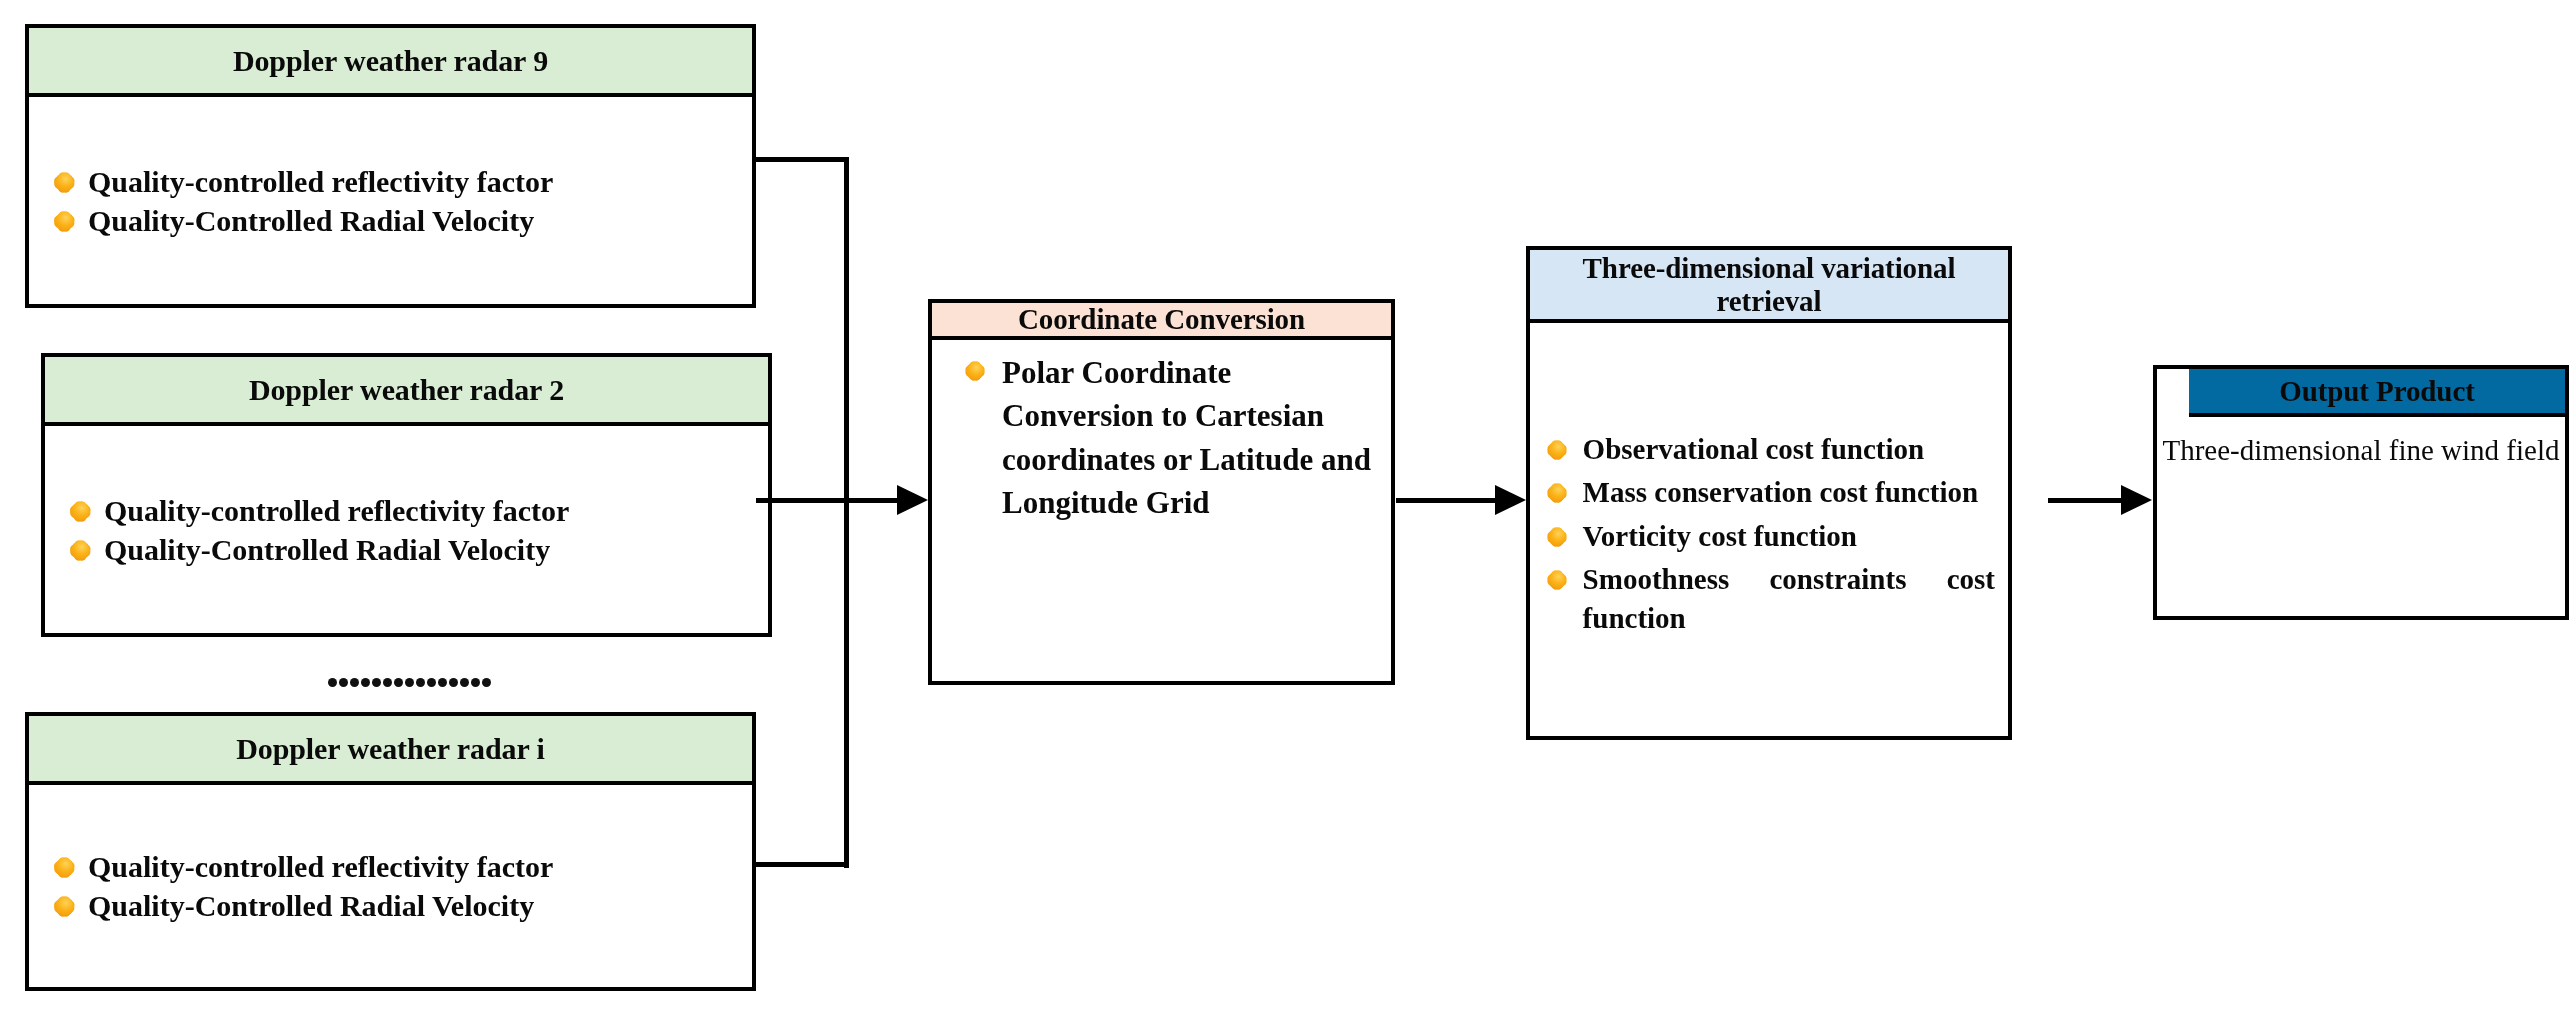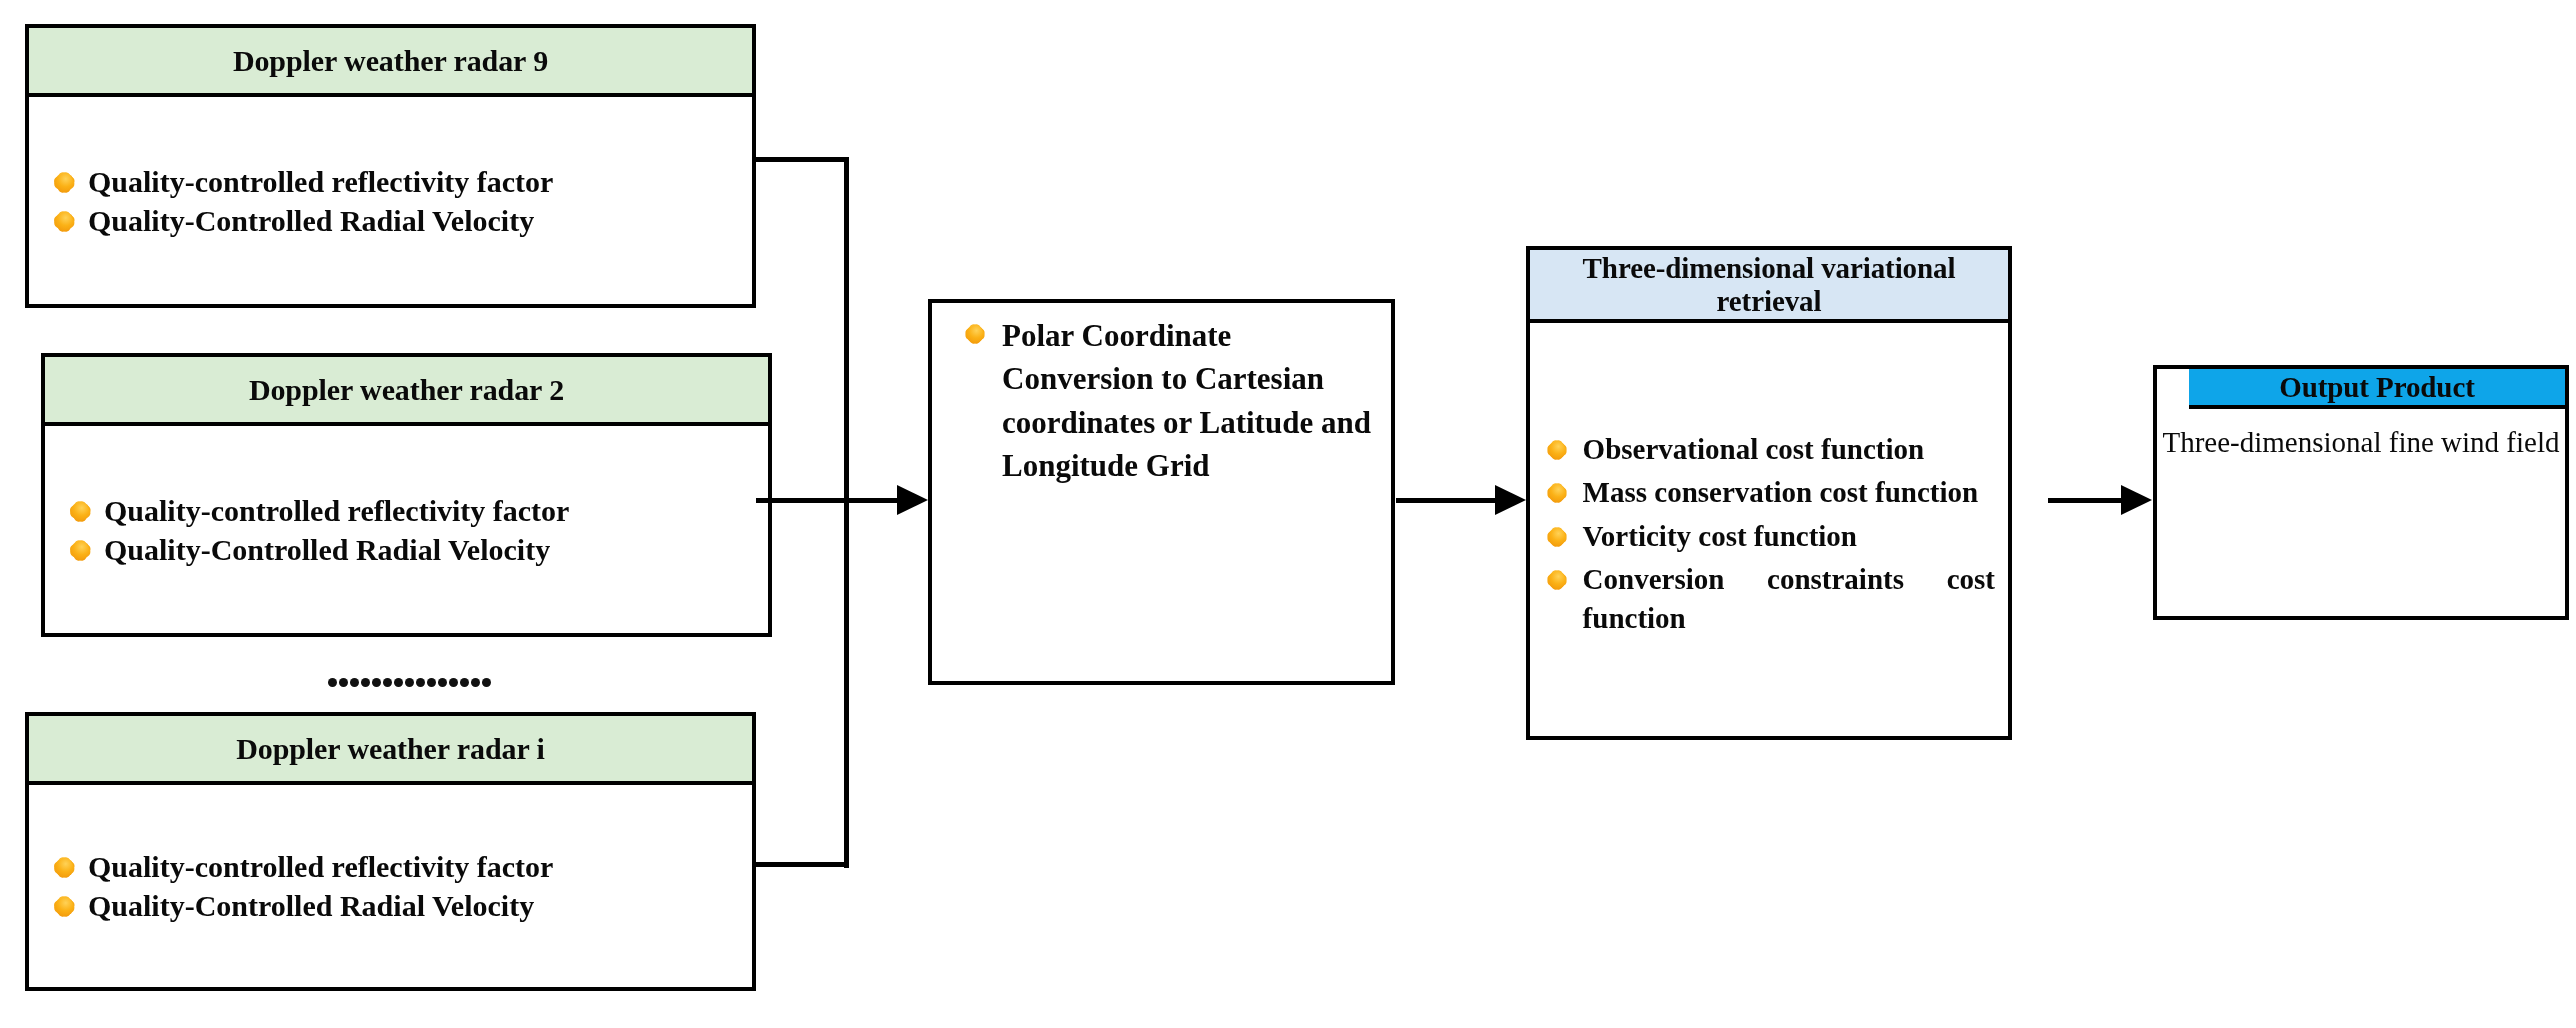--- a/index.html
+++ b/index.html
@@ -142,22 +142,22 @@
     width: 18px; height: 18px;
     left: 2.4px; top: 10.8px;
   }
 
   
   #out-box {
     left: 2153px; top: 365px;
     width: 416px; height: 255px;
   }
   #out-box .node-header {
-    height: 40px;
-    background: #0ea5e9;
+    height: 48px;
+    background: #0369a1;
     font-size: 29px;
     margin-left: 32px;
   }
   #out-box .node-body {
     justify-content: flex-start;
     padding-top: 15.6px;
     align-items: center;
   }
   .out-text {
     font-size: 29px;
@@ -268,20 +268,21 @@
   <div class="hline" style="left:756px; top:498px; width:93px; height:5.4px;"></div>
 
   <div class="hline" style="left:756px; top:862px; width:93px; height:5.4px;"></div>
 
   <div class="vline" style="left:844px; top:157px; width:5.4px; height:711px;"></div>
 
   <div class="hline" style="left:844px; top:498px; width:60px; height:5.4px;"></div>
   <div class="arrowhead" style="left:897px; top:485px;"></div>
 
   <div class="node" id="coord-box">
+    <div class="node-header">Coordinate Conversion</div>
     <div class="node-body">
       <ul class="bullets">
         <li>
           <span class="sunbullet"></span>
           <span class="txt">Polar Coordinate Conversion to Cartesian coordinates or Latitude and Longitude Grid</span>
         </li>
       </ul>
     </div>
   </div>
 
@@ -299,21 +300,21 @@
         <li>
           <span class="sunbullet"></span>
           <span class="txt">Mass conservation cost function</span>
         </li>
         <li>
           <span class="sunbullet"></span>
           <span class="txt">Vorticity cost function</span>
         </li>
         <li>
           <span class="sunbullet"></span>
-          <span class="txt">Conversion constraints cost function</span>
+          <span class="txt">Smoothness constraints cost function</span>
         </li>
       </ul>
     </div>
   </div>
 
   <div class="hline" style="left:2048px; top:498px; width:73px; height:5.4px;"></div>
   <div class="arrowhead" style="left:2121px; top:485px;"></div>
 
   <div class="node" id="out-box">
     <div class="node-header">Output Product</div>

